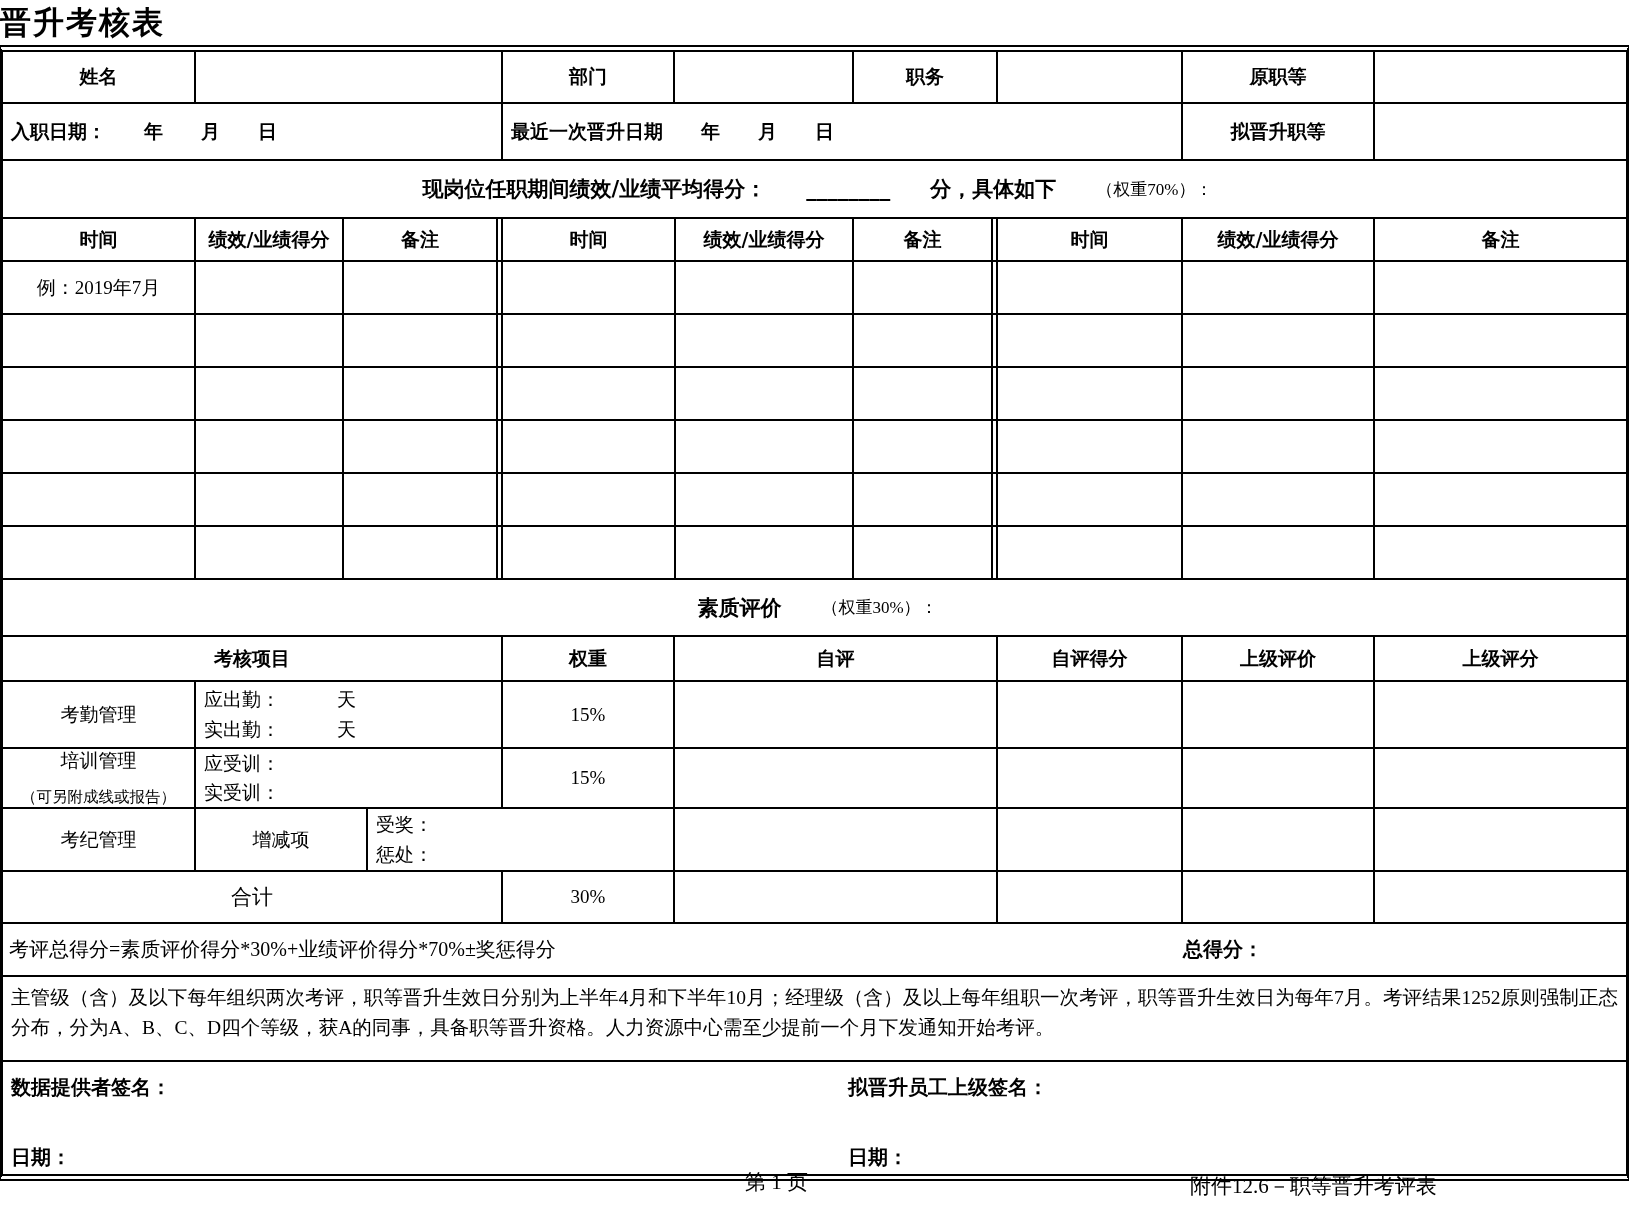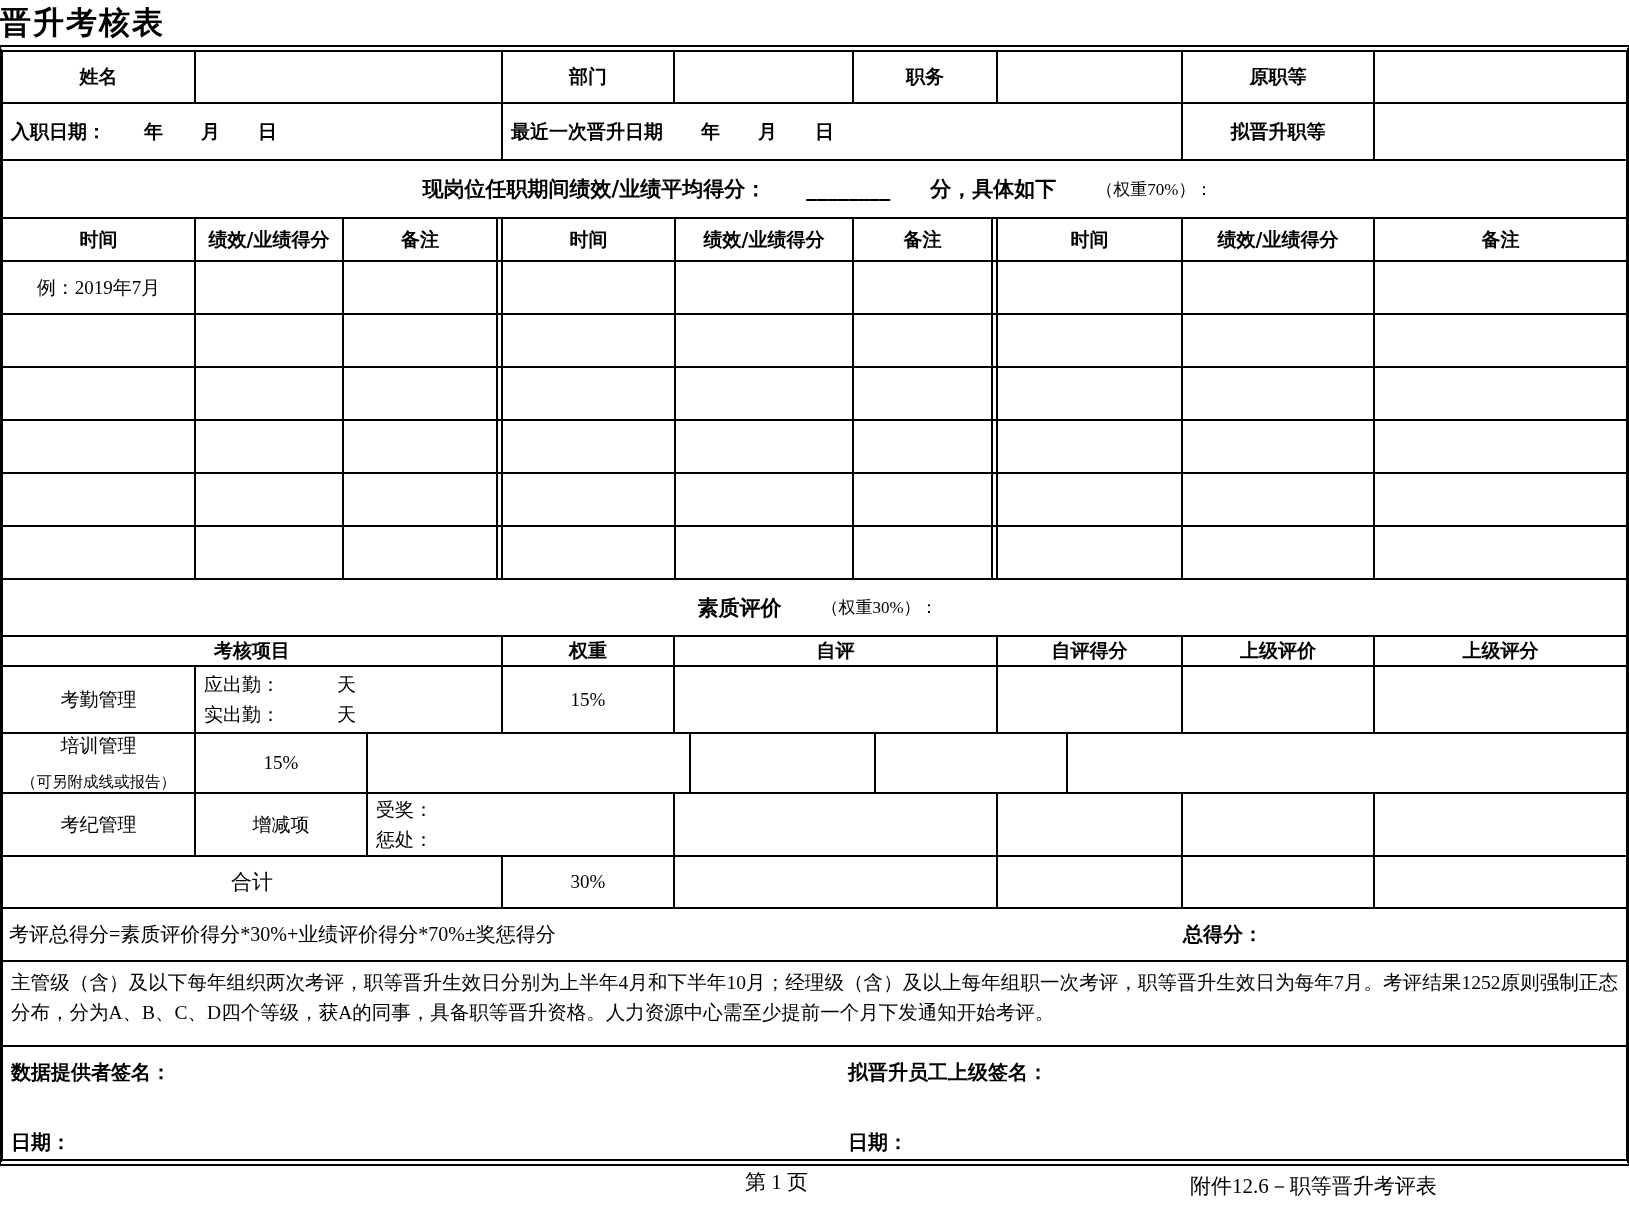--- a/index.html
+++ b/index.html
@@ -47,21 +47,21 @@
   .pc6{width:185px}.pc7{width:192px}.pc8{width:257px}
   
   .qw0{width:193px}.qw01{width:500px}.qw1{width:307px}.qw2{width:172px}
   .qw3{width:323px}.qw4{width:185px}.qw5{width:192px}
   .h-info1{height:52px}
   .h-info2{height:57px}
   .h-section{height:58px}
   .h-perfhead{height:43px}
   .perf-row{height:53px}
   .h-qsection{height:57px}
-  .h-qhead{height:30px}
+  .h-qhead{height:45px}
   .h-q1{height:67px}
   .h-q2{height:60px}
   .h-q3{height:63px}
   .h-total{height:52px}
   .h-formula{height:53px}
   .h-note{height:85px}
   .h-sig{height:112px;border-bottom:none;position:relative;display:block;}
   .section-cell{
     display:flex;align-items:center;padding-left:6px;font-size:21px;
   }
@@ -228,20 +228,24 @@
       <div class="cell qw4"></div>
       <div class="cell qw5"></div>
       <div class="cell last"></div>
     </div>
 
     <div class="row h-q2">
       <div class="cell qw0 item-cell">
         <span>培训管理</span>
         <span style="font-size:15.5px">（可另附成线或报告）</span>
       </div>
+      <div class="cell qw1 detail-cell">
+        <span class="pre">应受训：</span>
+        <span class="pre">实受训：</span>
+      </div>
       <div class="cell qw2">15%</div>
       <div class="cell qw3"></div>
       <div class="cell qw4"></div>
       <div class="cell qw5"></div>
       <div class="cell last"></div>
     </div>
 
     <div class="row h-q3">
       <div class="cell qw0">考纪管理</div>
       <div class="cell qw2">增减项</div>

